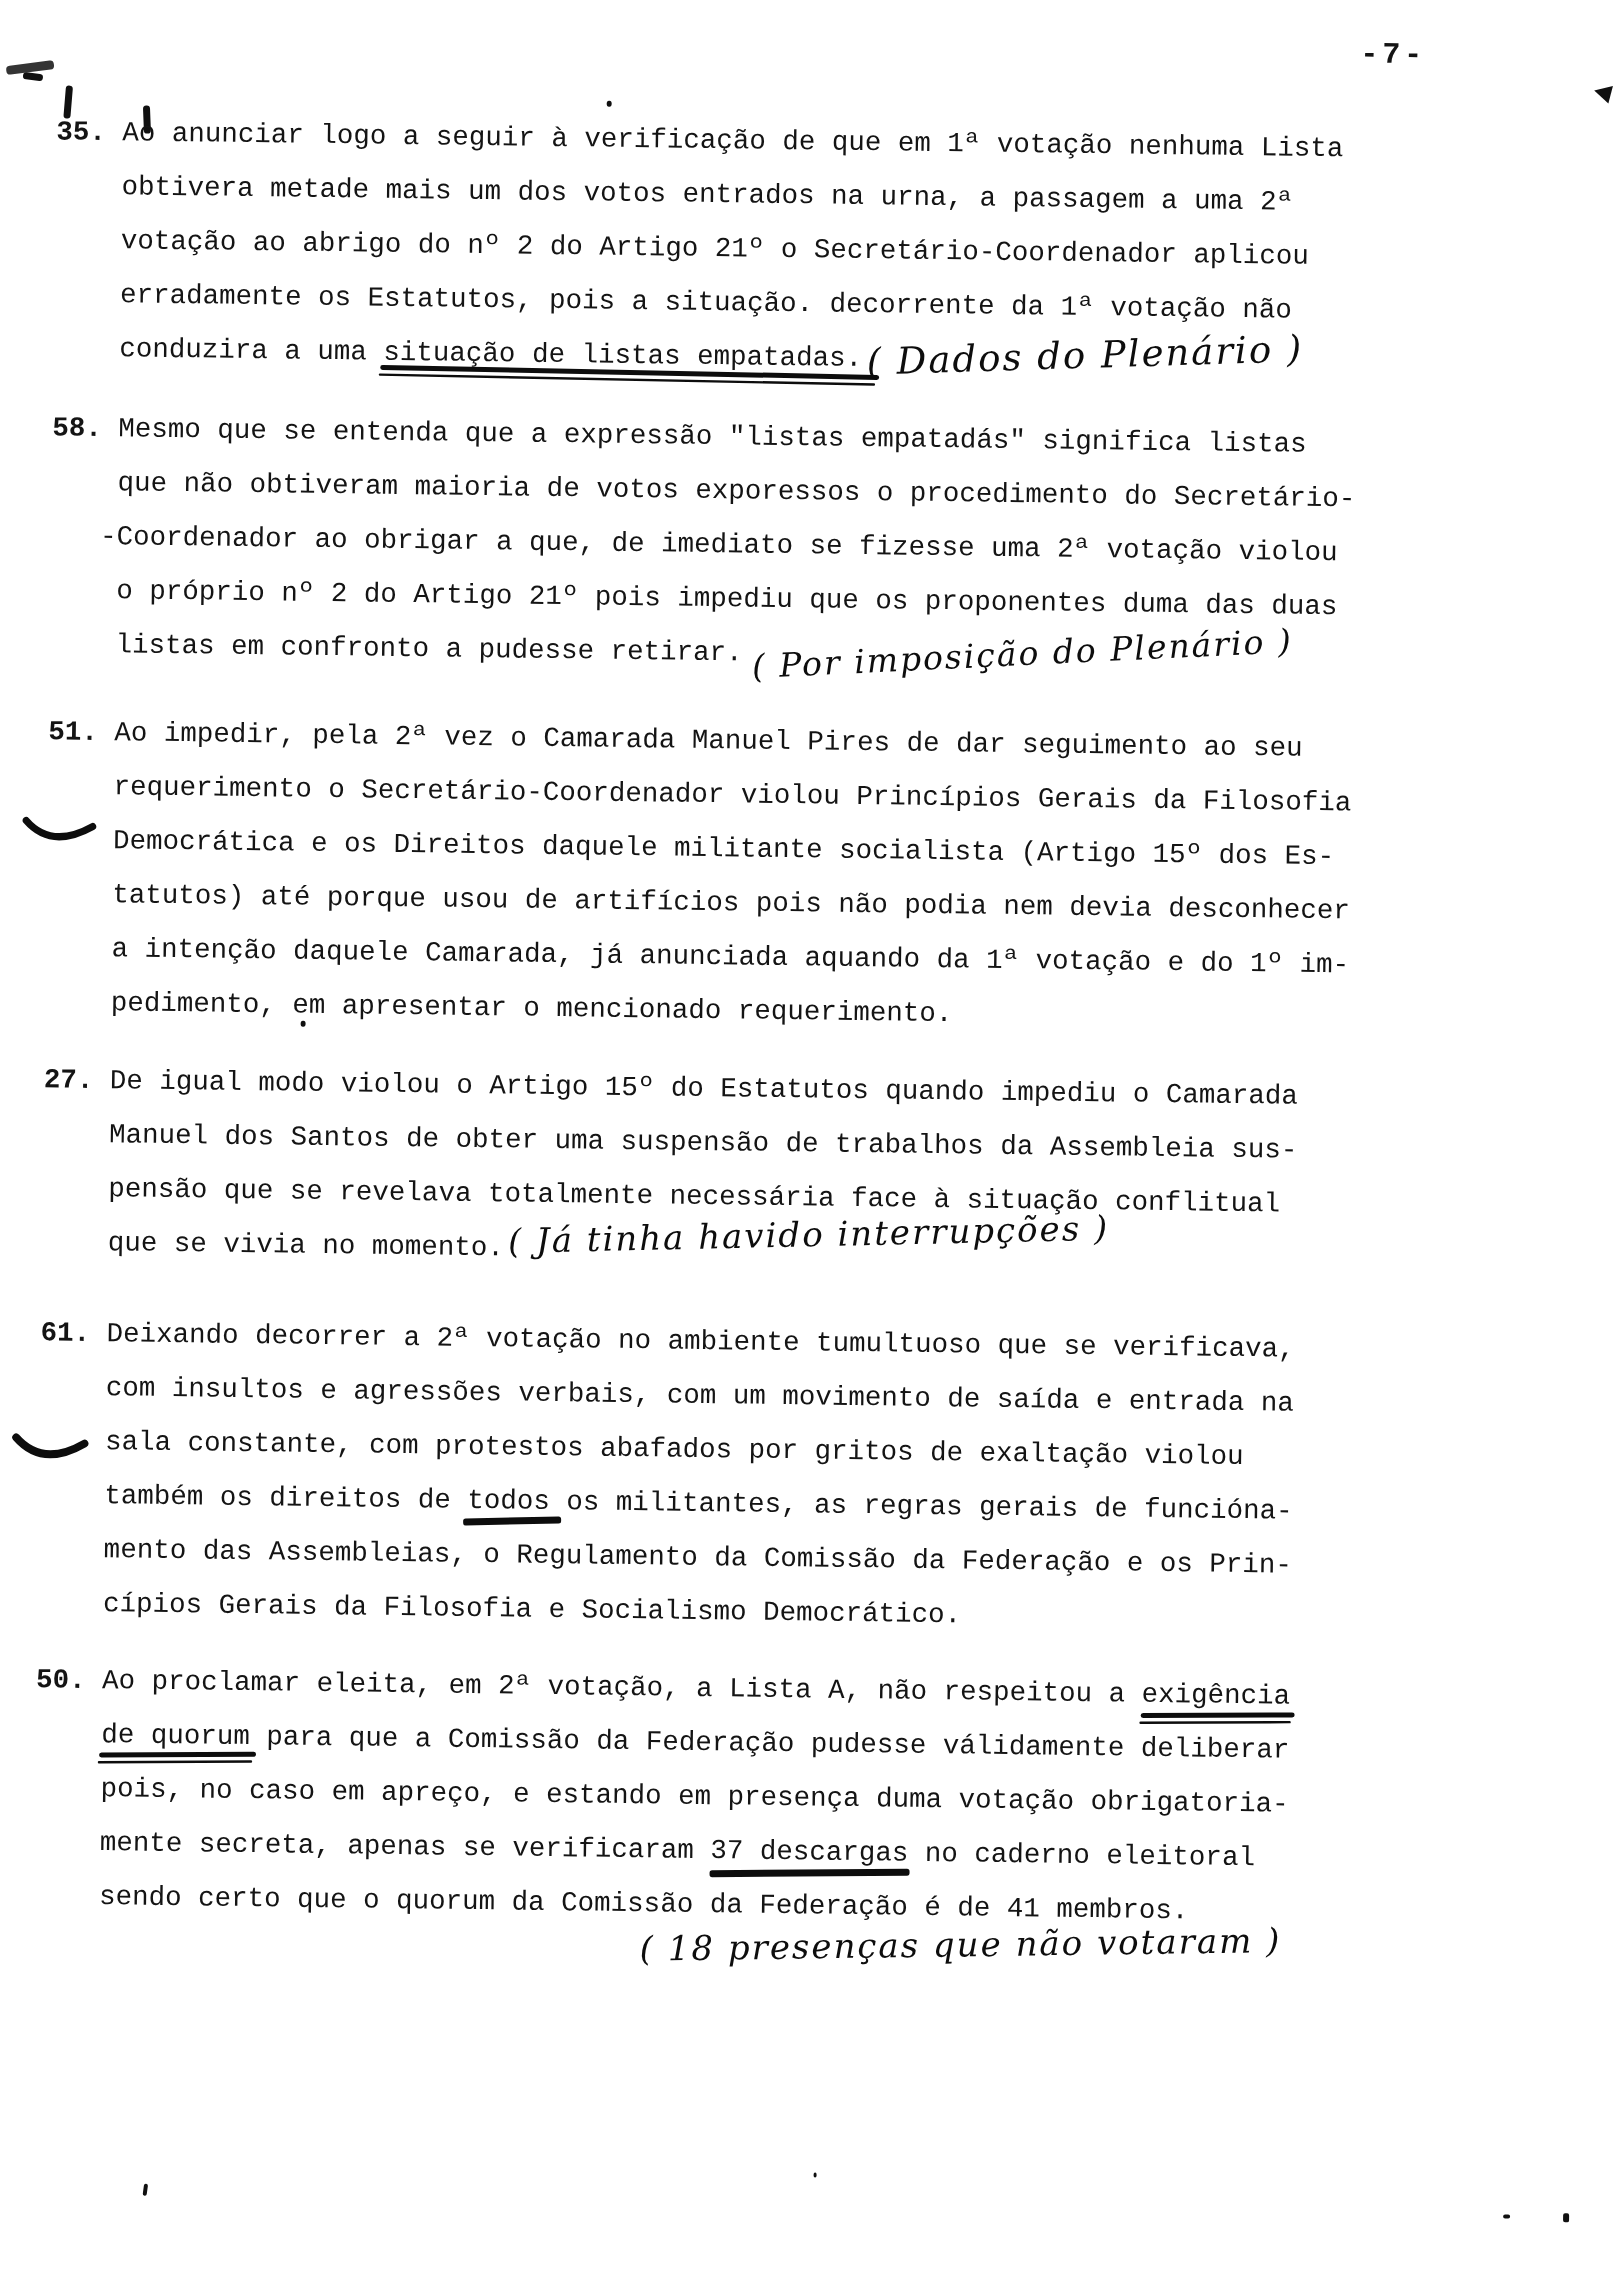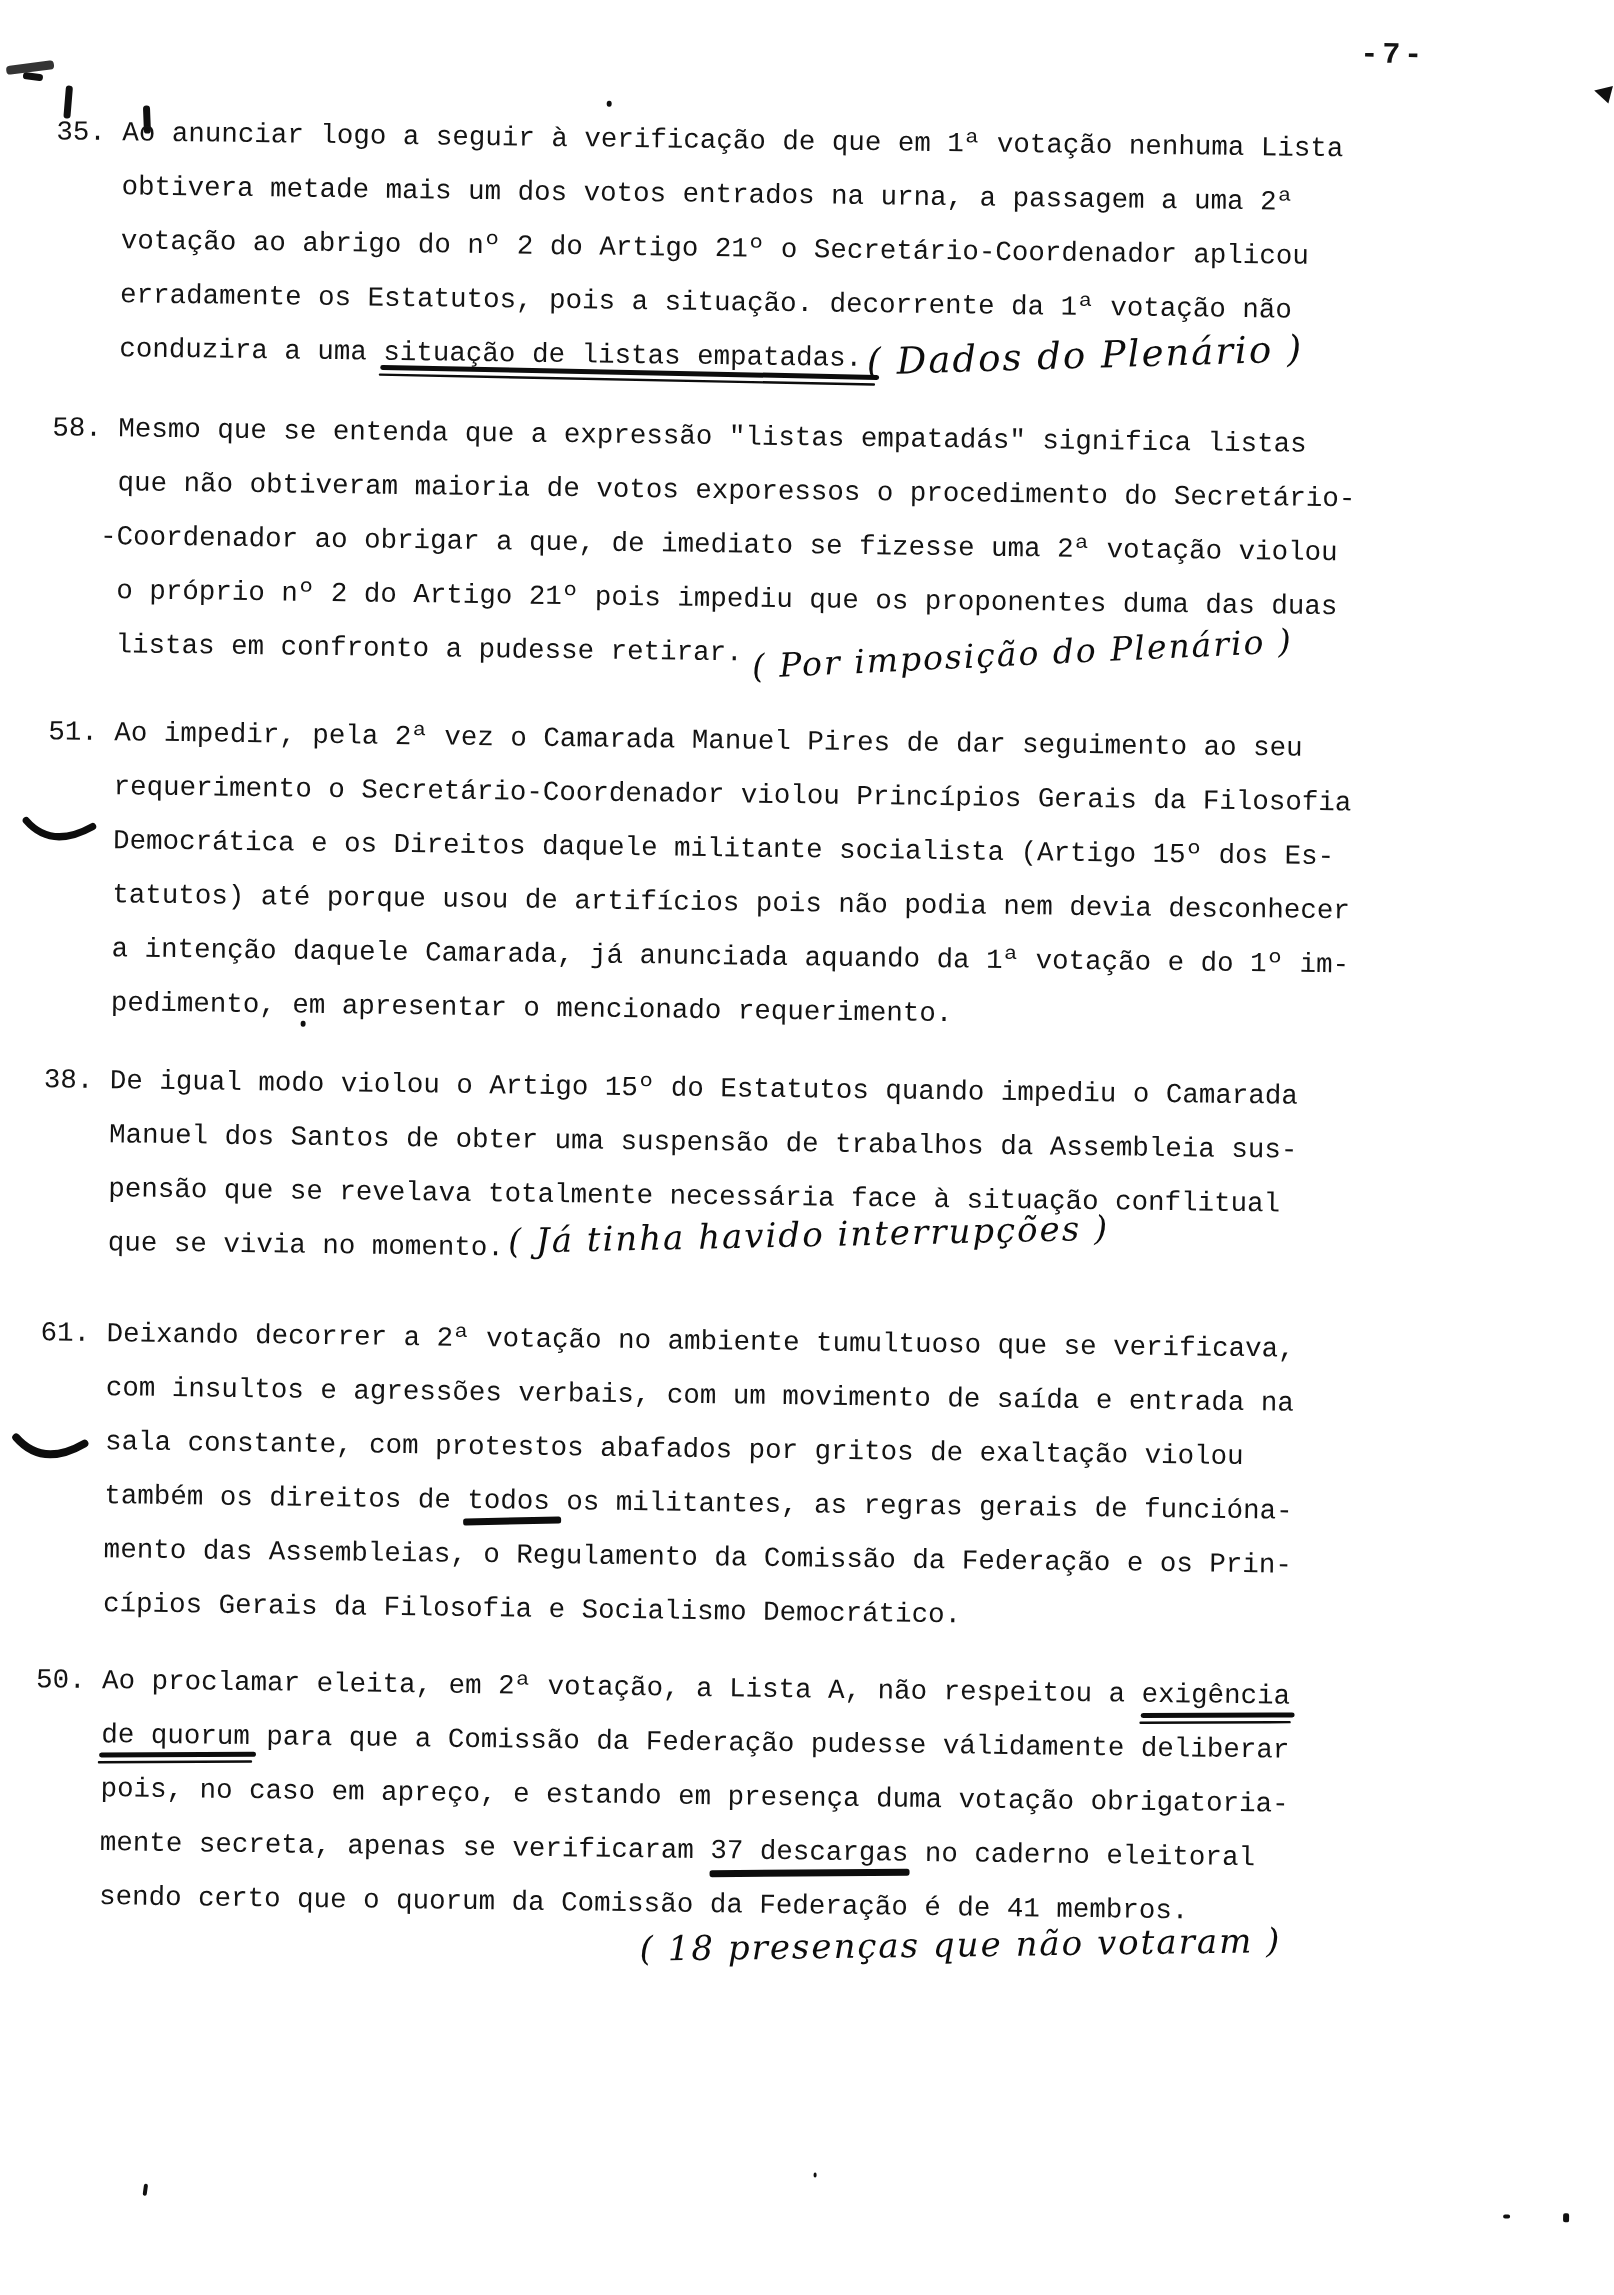--- a/index.html
+++ b/index.html
@@ -15,21 +15,21 @@
     transform:rotate(0.75deg);
     transform-origin:26px 0;
   }
   .pagenum{
     position:absolute;left:1361px;top:19.7px;
     font-size:30px;letter-spacing:3.9px;font-weight:bold;
   }
   .item{position:absolute;left:0;width:1507px;}
   .num{
     position:absolute;left:58px;top:0;
-    font-size:27.5px;line-height:54px;font-weight:normal;
+    font-size:27.5px;line-height:54px;font-weight:bold;
   }
   .lines{margin-left:124px;}
   .line{
     font-size:27.5px;line-height:54px;white-space:pre;
     letter-spacing:0px;
   }
   .line.outdent{text-indent:-17px;}
   
   .note{
     position:absolute;
@@ -106,21 +106,21 @@
       <div class="line">tatutos) até porque usou de artifícios pois não podia nem devia desconhecer</div>
       <div class="line">a intenção daquele Camarada, já anunciada aquando da 1ª votação e do 1º im-</div>
       <div class="line">pedimento, em apresentar o mencionado requerimento.</div>
     </div>
   </section>
   <svg class="swoosh" style="left:33px;top:811px;" width="75" height="41" viewBox="0 0 115 62">
     <path d="M6 14 Q 45 58 108 22" stroke="#0d0d0d" stroke-width="11" fill="none" stroke-linecap="round"></path>
   </svg>
 
   <section class="item" style="top:1053px;">
-    <div class="num">38.</div>
+    <div class="num">27.</div>
     <div class="lines">
       <div class="line">De igual modo violou o Artigo 15º do Estatutos quando impediu o Camarada</div>
       <div class="line">Manuel dos Santos de obter uma suspensão de trabalhos da Assembleia sus-</div>
       <div class="line">pensão que se revelava totalmente necessária face à situação conflitual</div>
       <div class="line">que se vivia no momento.</div>
     </div>
   </section>
   <div class="note" style="left:524px;top:1204px;font-size:34px;transform:rotate(-2deg);">( Já tinha havido interrupções )</div>
 
   <section class="item" style="top:1306px;">

